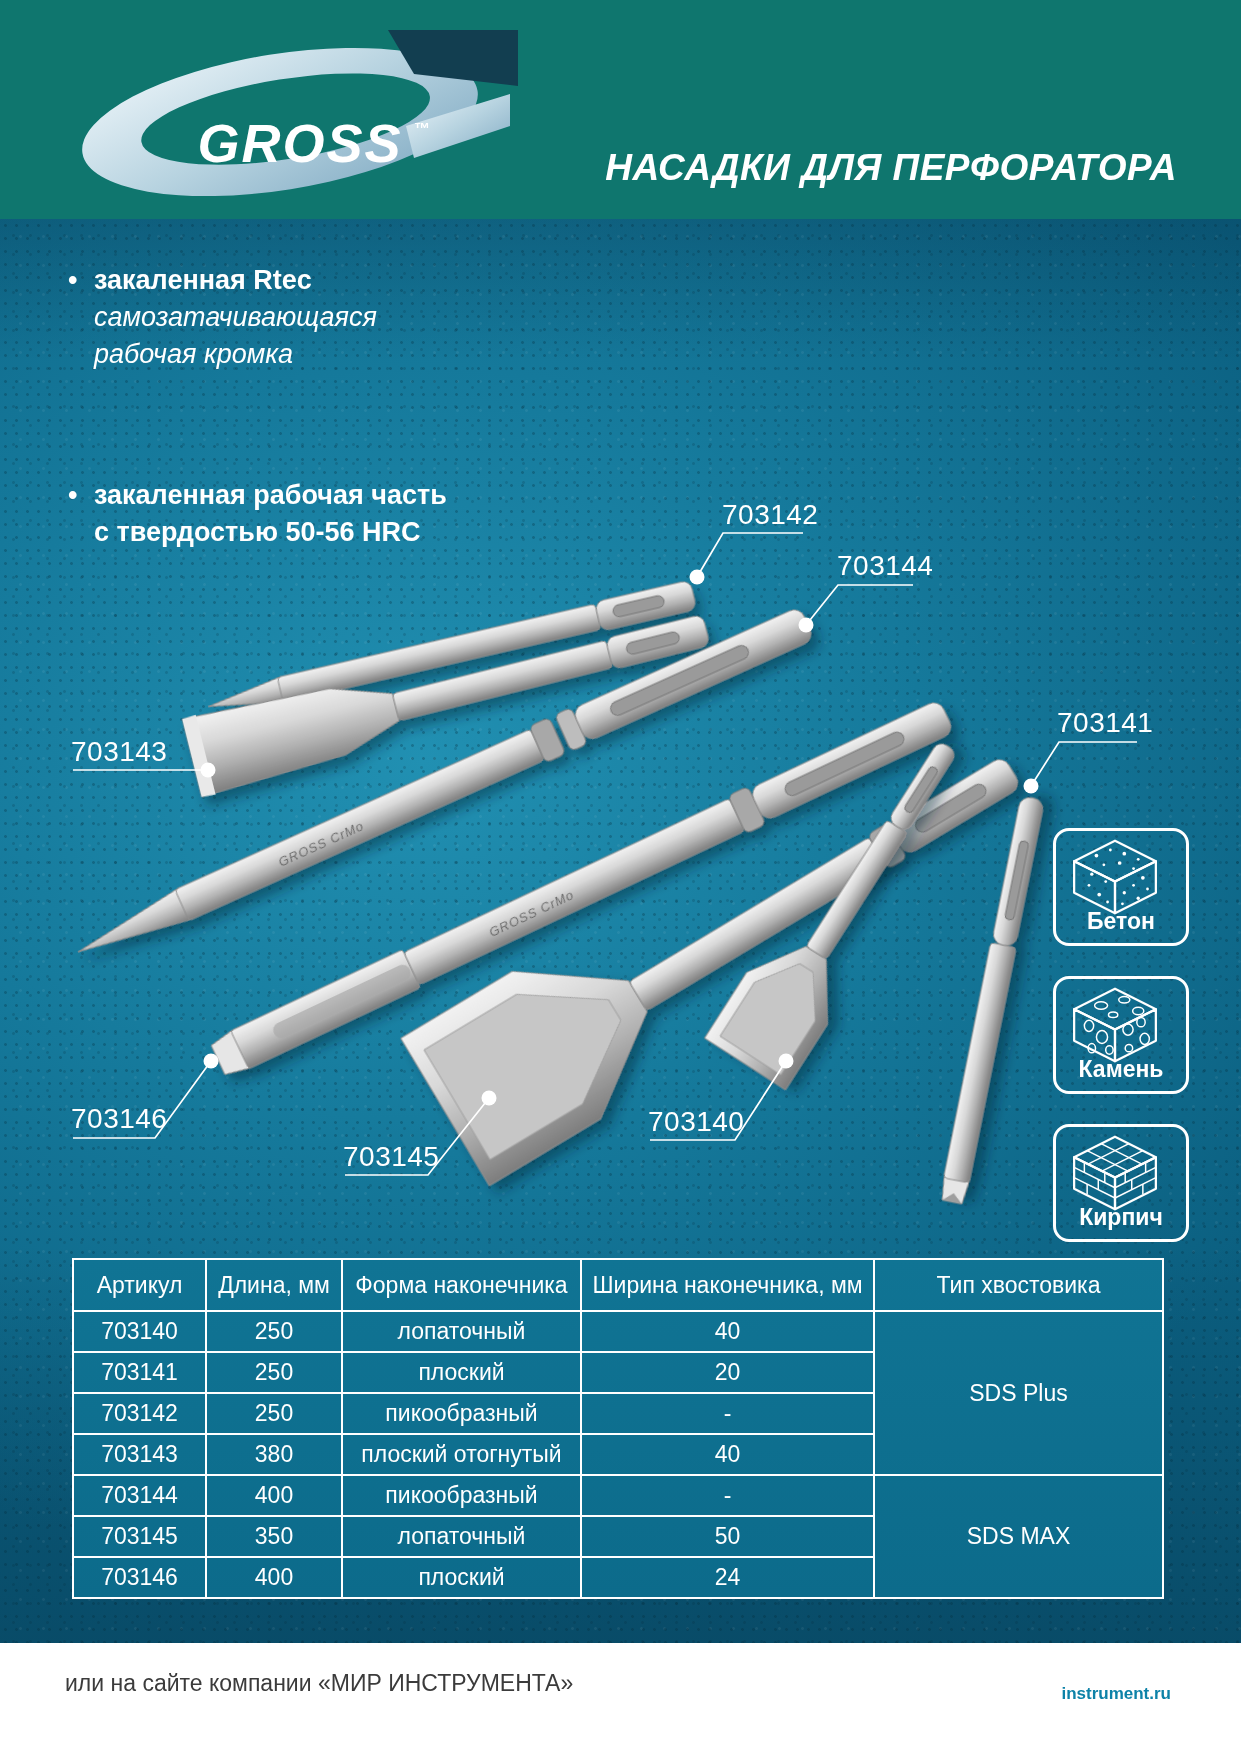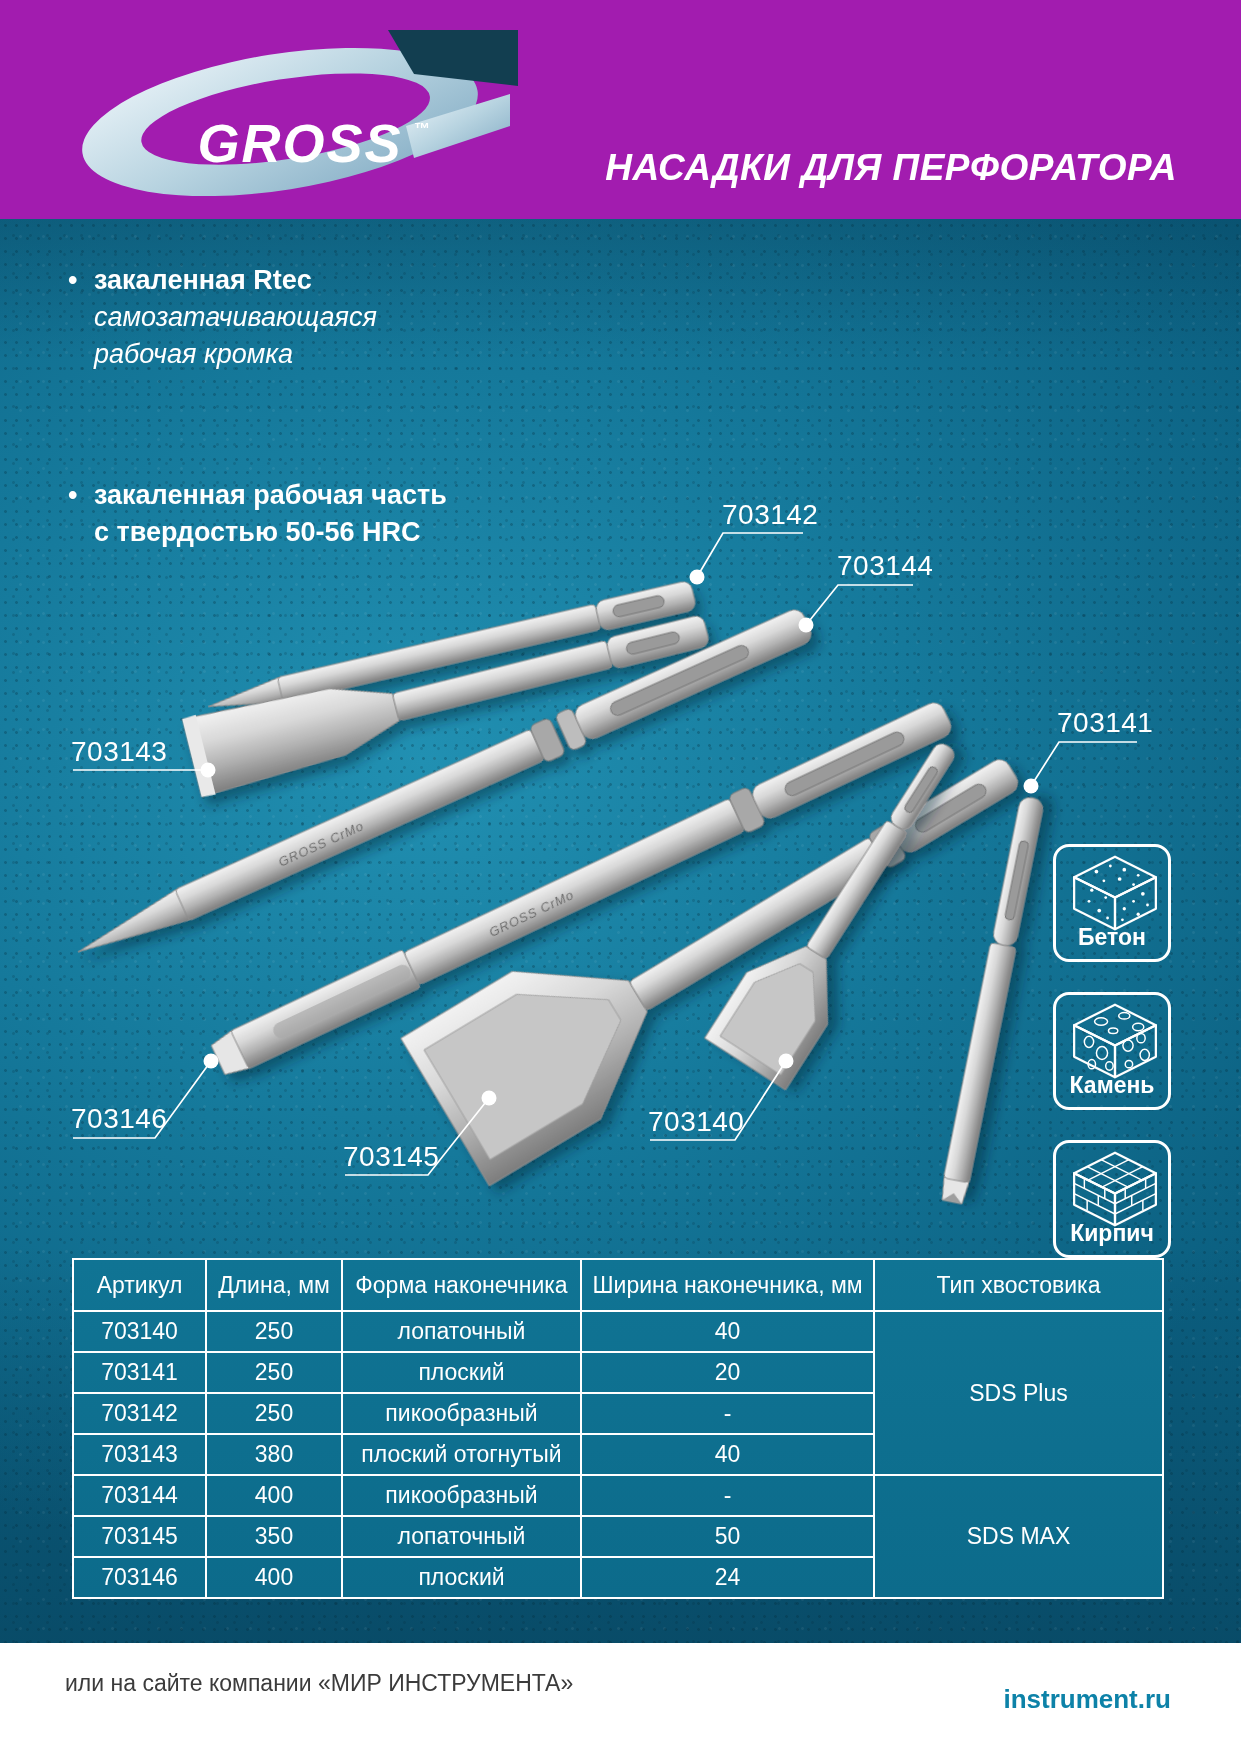--- a/index.html
+++ b/index.html
@@ -1,20 +1,20 @@
 <!DOCTYPE html>
 <html><head>
 <meta charset="utf-8">
 <style>
   html,body{margin:0;padding:0;background:#e8e8e8;}
   .page{position:relative;width:1241px;height:1754px;margin:0 auto;overflow:hidden;
         font-family:"Liberation Sans",sans-serif;background:#ffffff;}
 
   
-  .header{position:absolute;left:0;top:0;width:1241px;height:219px;background:#a21caf;}
+  .header{position:absolute;left:0;top:0;width:1241px;height:219px;background:#0f766e;}
   .logo-svg{position:absolute;left:48px;top:30px;}
   .page-title{position:absolute;right:64px;top:147px;color:#ffffff;font-size:37px;
               font-weight:bold;font-style:italic;letter-spacing:.5px;white-space:nowrap;}
 
   
   .main{position:absolute;left:0;top:219px;width:1241px;height:1424px;
         background:
           linear-gradient(180deg,rgba(4,30,48,.18) 0%,rgba(0,0,0,0) 10%,rgba(0,0,0,0) 72%,rgba(2,25,42,.28) 100%),
           radial-gradient(1050px 820px at 34% 38%, #2190b2 0%, #15799b 48%, #0c central 80%, #0b5f80 100%);
         background:
@@ -44,39 +44,39 @@
   .callout{position:absolute;color:#fff;font-size:28px;letter-spacing:.5px;z-index:3;white-space:nowrap;}
   .c-703142{left:722px;top:499px;}
   .c-703144{left:837px;top:550px;}
   .c-703143{left:71px;top:736px;}
   .c-703141{left:1057px;top:707px;}
   .c-703146{left:71px;top:1103px;}
   .c-703145{left:343px;top:1141px;}
   .c-703140{left:648px;top:1106px;}
 
   
-  .mat{position:absolute;left:1053px;width:118px;height:118px;border:3px solid #ffffff;
-       border-radius:16px;z-index:3;box-sizing:border-box;margin-top:16px;}
+  .mat{position:absolute;left:1053px;width:136px;height:118px;border:3px solid #ffffff;
+       border-radius:16px;z-index:3;box-sizing:border-box;}
   .mat svg{position:absolute;left:11px;top:6px;}
   .mat .mlabel{position:absolute;left:0;right:0;bottom:8px;text-align:center;color:#fff;
        font-size:23px;font-weight:bold;}
   .mat-1{top:828px;} .mat-2{top:976px;} .mat-3{top:1124px;}
 
   
   .spec{position:absolute;left:72px;top:1258px;z-index:3;border-collapse:collapse;
         background:linear-gradient(180deg,#107494 0%,#0c6b8b 100%);}
   .spec th,.spec td{border:2px solid #ffffff;color:#ffffff;text-align:center;
         font-size:23px;font-weight:normal;padding:0 6px;}
   .spec th{height:50px;}
   .spec td{height:39px;}
 
   
   .footer{position:absolute;left:0;top:1643px;width:1241px;height:111px;background:#ffffff;}
   .foot-text{position:absolute;left:65px;top:1666px;color:#3b3b3b;font-size:23px;line-height:34px;z-index:3;}
-  .site{position:absolute;right:70px;top:1684px;color:#0d82a8;font-size:26px;font-weight:bold;
+  .site{position:absolute;right:70px;top:1684px;color:#0d82a8;font-size:17px;font-weight:bold;
         text-decoration:none;z-index:3;}
 </style>
 </head>
 <body>
 
 <div class="page">
 
   <div class="header">
     <svg class="logo-svg" width="470" height="180" viewBox="0 0 470 180">
       <defs>

